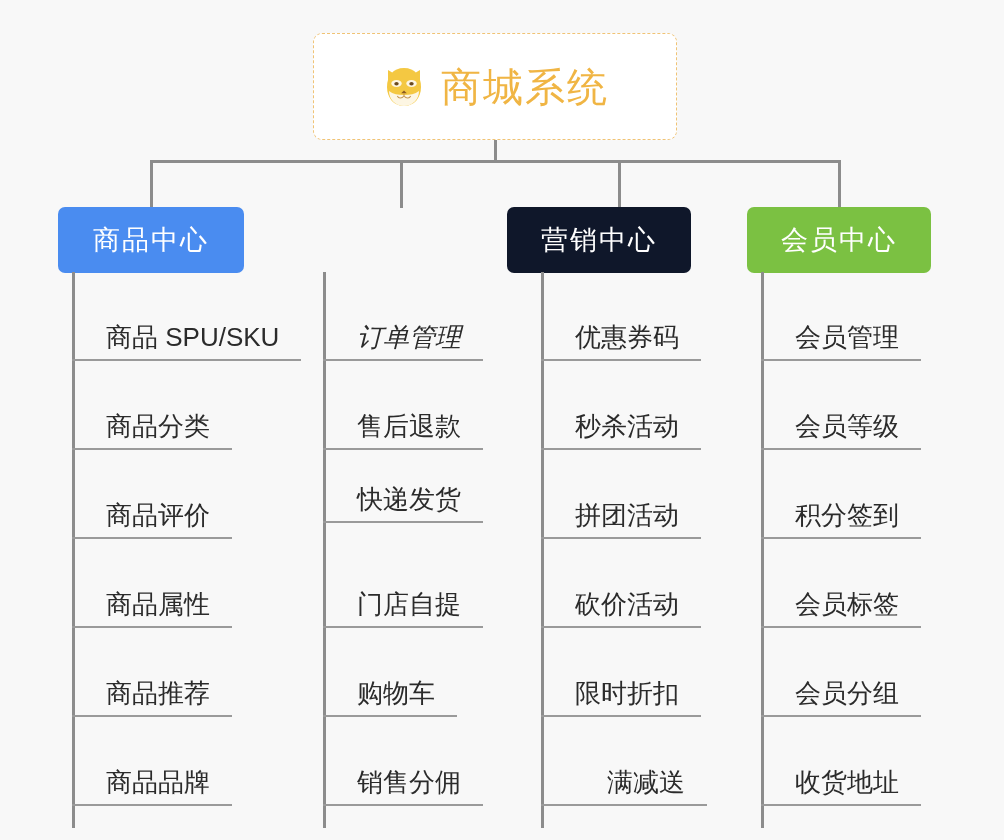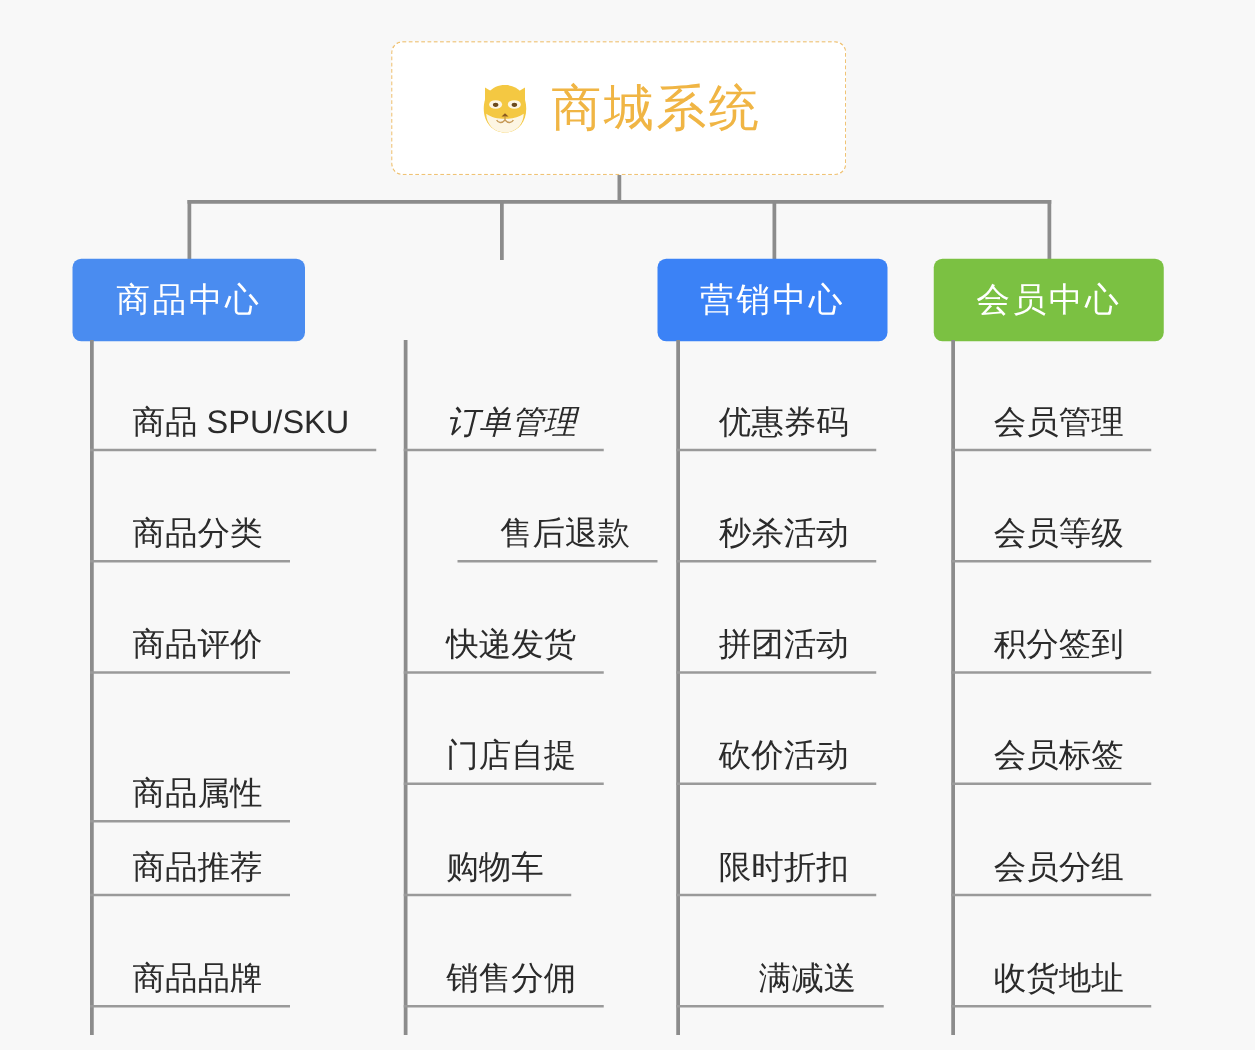--- a/index.html
+++ b/index.html
@@ -138,58 +138,58 @@
   <div class="line line-v" style="left: 494px; top: 140px; height: 22px; background: rgb(140, 140, 140);"></div>
   <div class="line line-h" style="left: 150px; top: 160px; width: 691px; background: rgb(140, 140, 140);"></div>
   <div class="line line-v" style="left: 150px; top: 160px; height: 48px; background: rgb(140, 140, 140);"></div>
   <div class="line line-v" style="left: 400px; top: 160px; height: 48px; background: rgb(140, 140, 140);"></div>
   <div class="line line-v" style="left: 618px; top: 160px; height: 48px; background: rgb(140, 140, 140);"></div>
   <div class="line line-v" style="left: 838px; top: 160px; height: 48px; background: rgb(140, 140, 140);"></div>
 
   <div class="cat-header" style="left: 58px; top: 207px; width: 186px; background: rgb(74, 140, 240);">
     <span>商品中心</span>
   </div>
-  <div class="cat-header" style="left: 526px; top: 207px; width: 184px; background: #3b82f6;">
+  <div class="cat-header" style="left: 507px; top: 207px; width: 184px; background: #0f172a;">
     <span>营销中心</span>
   </div>
   <div class="cat-header" style="left: 747px; top: 207px; width: 184px; background: rgb(123, 193, 66);">
     <span>会员中心</span>
   </div>
 
   <div class="leaf-col" style="left:72px;">
     <div class="leaf-trunk" style="height: 556px; background: rgb(140, 140, 140);"></div>
     <div class="leaf-item" style="top:0px;">
       <span class="leaf-label">商品 SPU/SKU</span>
     </div>
     <div class="leaf-item" style="top:89px;">
       <span class="leaf-label">商品分类</span>
     </div>
     <div class="leaf-item" style="top:178px;">
       <span class="leaf-label">商品评价</span>
     </div>
-    <div class="leaf-item" style="top:267px;margin-top:30px;">
+    <div class="leaf-item" style="top:267px;">
       <span class="leaf-label">商品属性</span>
     </div>
     <div class="leaf-item" style="top:356px;">
       <span class="leaf-label">商品推荐</span>
     </div>
     <div class="leaf-item" style="top:445px;">
       <span class="leaf-label">商品品牌</span>
     </div>
   </div>
 
   <div class="leaf-col" style="left:323px;">
     <div class="leaf-trunk" style="height: 556px; background: rgb(140, 140, 140);"></div>
     <div class="leaf-item" style="top:0px;font-style:italic;">
       <span class="leaf-label">订单管理</span>
     </div>
-    <div class="leaf-item" style="top:89px;margin-left:43px;">
+    <div class="leaf-item" style="top:89px;">
       <span class="leaf-label">售后退款</span>
     </div>
-    <div class="leaf-item" style="top:178px;">
+    <div class="leaf-item" style="top:162px;">
       <span class="leaf-label">快递发货</span>
     </div>
     <div class="leaf-item" style="top:267px;">
       <span class="leaf-label">门店自提</span>
     </div>
     <div class="leaf-item" style="top:356px;">
       <span class="leaf-label">购物车</span>
     </div>
     <div class="leaf-item" style="top:445px;">
       <span class="leaf-label">销售分佣</span>

